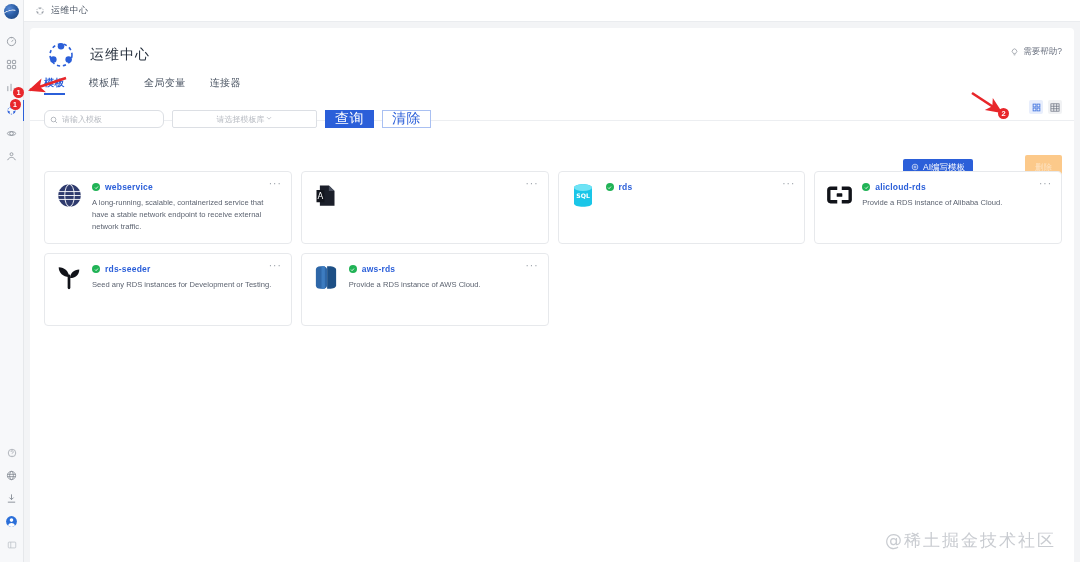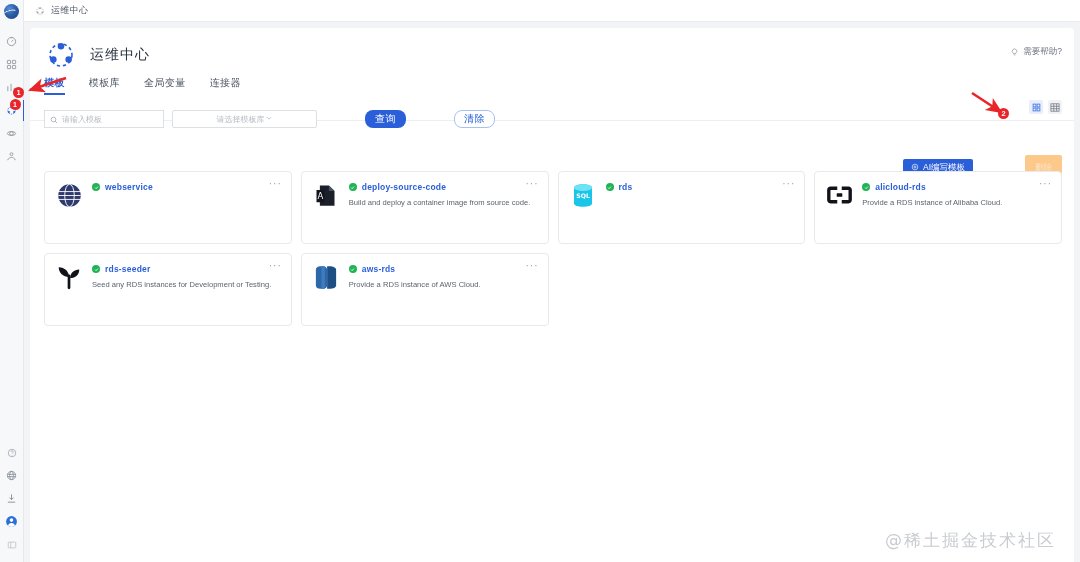--- a/index.html
+++ b/index.html
@@ -106,38 +106,37 @@
     display: flex; align-items: center; justify-content: center; cursor: pointer;
   }
   .vt-btn.on { background: #e8eefc; }
   .vt-btn.off { background: #f1f2f4; }
 
   
   .filters {
     position: relative; margin: 12px 0 0 14px; display: flex; align-items: center; gap: 8px;
   }
   .input-box {
-    width: 120px; height: 18px; border: 1px solid #dcdfe4; border-radius: 0;
+    width: 120px; height: 18px; border: 1px solid #dcdfe4; border-radius: 6px;
     display: flex; align-items: center; padding: 0 5px; gap: 4px; background: #fff;
   }
   .input-box input {
     border: 0; outline: 0; font-size: 8px; color: #111; width: 100%;
     font-family: "Liberation Sans", sans-serif; background: transparent;
   }
   .input-box input::placeholder { color: #b6bac1; }
   .select-box {
     width: 145px; height: 18px; border: 1px solid #dcdfe4; border-radius: 2px;
     display: flex; align-items: center; justify-content: center;
     padding: 0 5px; font-size: 8px; color: #b6bac1; background: #fff; cursor: pointer;
   }
   .btn {
-    height: 18px; border-radius: 8px; font-size: 10px; cursor: pointer;
+    height: 18px; border-radius: 0; font-size: 14px; cursor: pointer;
     display: flex; align-items: center; justify-content: center; padding: 0 9px; border: 1px solid transparent;
     letter-spacing: .5px;
-    margin-left: 40px;
   }
   .btn-primary { background: #2b5fd9; color: #fff; }
   .btn-ghost { background: #fff; color: #2b5fd9; border-color: #a9c0f2; }
 
   .actions {
     position: absolute; right: 12px; top: 118px; display: flex; align-items: center; gap: 0;
   }
   .btn-ai { background: #2b5fd9; color: #fff; height: 18px; border-radius: 2px;
             font-size: 8.5px; display:flex; align-items:center; gap:4px; padding: 0 8px; cursor: pointer; }
   .btn-new { background: #2b5fd9; color: #fff; height: 18px; border-radius: 2px;
@@ -424,43 +423,33 @@
           </div>
           <div class="card-body">
             <div class="card-titlerow">
               <span class="chk">
                 <svg width="5" height="5" viewBox="0 0 24 24" fill="none" stroke="#fff" stroke-width="4">
                   <path d="M5 12.5l5 5 9-10"></path>
                 </svg>
               </span>
               <span class="card-title">webservice</span>
             </div>
+            <div class="card-desc">A long-running, scalable, containerized service that have a stable network endpoint to receive external network traffic.</div>
           </div>
           <div class="card-more">···</div>
         </div>
 
         <div class="card">
           <div class="card-icon">
             <svg width="27" height="27" viewBox="0 0 48 48">
               <path d="M14 6h16l10 10v26H14z" fill="#1b1f2a"></path>
               <path d="M30 6l10 10H30z" fill="#4a505f"></path>
               <path d="M8 14h14v22H8z" fill="#12151d"></path>
               <text x="15" y="31" font-size="15" fill="#ffffff" font-family="DejaVu Sans, sans-serif" text-anchor="middle">A</text>
             </svg>
-          </div>
-          <div class="card-body">
-            <div class="card-titlerow">
-              <span class="chk">
-                <svg width="5" height="5" viewBox="0 0 24 24" fill="none" stroke="#fff" stroke-width="4">
-                  <path d="M5 12.5l5 5 9-10"></path>
-                </svg>
-              </span>
-              <span class="card-title">deploy-source-code</span>
-            </div>
-            <div class="card-desc">Build and deploy a container image from source code.</div>
           </div>
           <div class="card-more">···</div>
         </div>
 
         <div class="card">
           <div class="card-icon">
             <svg width="26" height="27" viewBox="0 0 44 48">
               <path d="M6 10c0-3.3 7.2-6 16-6s16 2.7 16 6v28c0 3.3-7.2 6-16 6S6 41.3 6 38z" fill="#1ac6e8"></path>
               <ellipse cx="22" cy="10" rx="16" ry="6" fill="#6fe3f5"></ellipse>
               <text x="22" y="29" font-size="11" font-weight="bold" fill="#ffffff" font-family="DejaVu Sans, sans-serif" text-anchor="middle">SQL</text>

